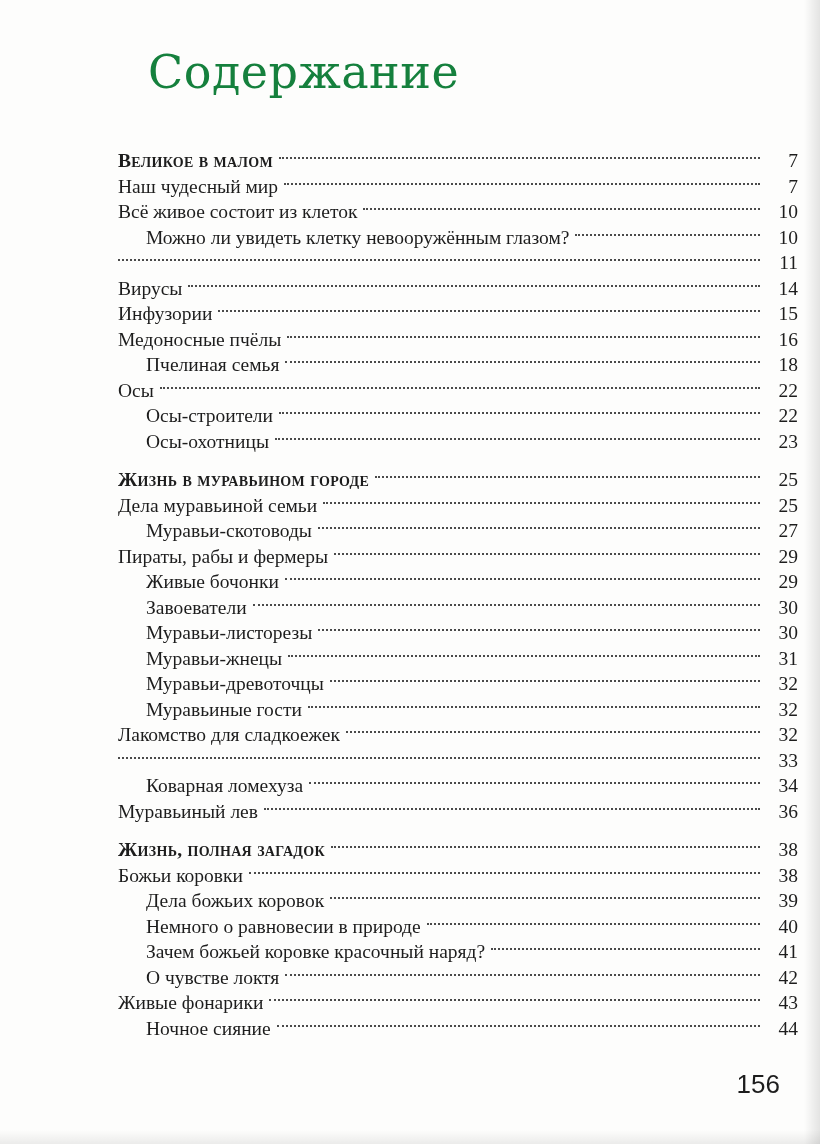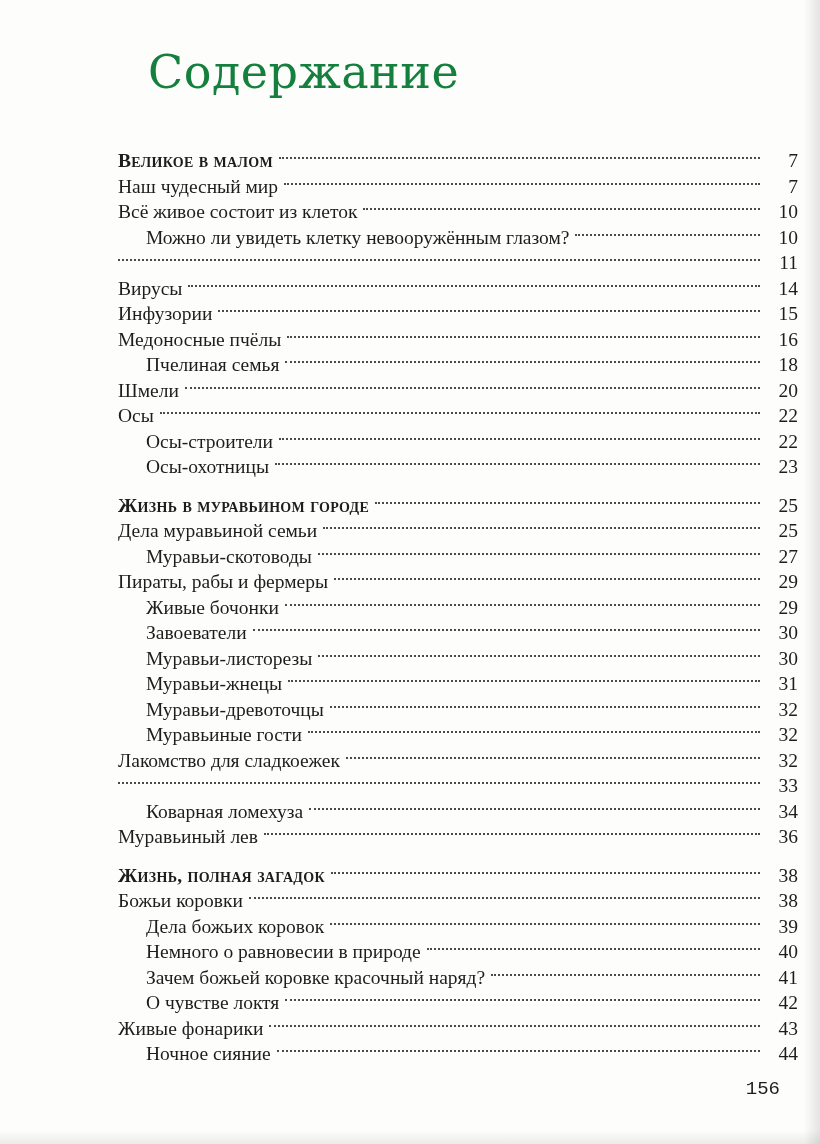--- a/index.html
+++ b/index.html
@@ -88,23 +88,23 @@
     font-variant: small-caps;
     font-weight: 700;
     letter-spacing: 0.3px;
   }
   .group-gap { height: 13px; }
 
   .folio {
     position: absolute;
     right: 40px;
     bottom: 44px;
-    font-size: 19px;
+    font-size: 26px;
     color: #1d1d1d;
-    font-family: Liberation Mono, monospace;
+    font-family: Liberation Sans, sans-serif;
     margin-left: 28px;
   }
 </style>
 </head>
 <body>
 
 <div class="page">
 
   <h1 class="title">Содержание</h1>
 
@@ -147,25 +147,20 @@
         <span class="label">Медоносные пчёлы</span>
         <span class="dots"></span>
         <span class="page-no">16</span>
       </div>
       <div class="entry level-1">
         <span class="label">Пчелиная семья</span>
         <span class="dots"></span>
         <span class="page-no">18</span>
       </div>
       <div class="entry level-0">
-        <span class="label">Шмели</span>
-        <span class="dots"></span>
-        <span class="page-no">20</span>
-      </div>
-      <div class="entry level-0">
         <span class="label">Осы</span>
         <span class="dots"></span>
         <span class="page-no">22</span>
       </div>
       <div class="entry level-1">
         <span class="label">Осы-строители</span>
         <span class="dots"></span>
         <span class="page-no">22</span>
       </div>
       <div class="entry level-1">

